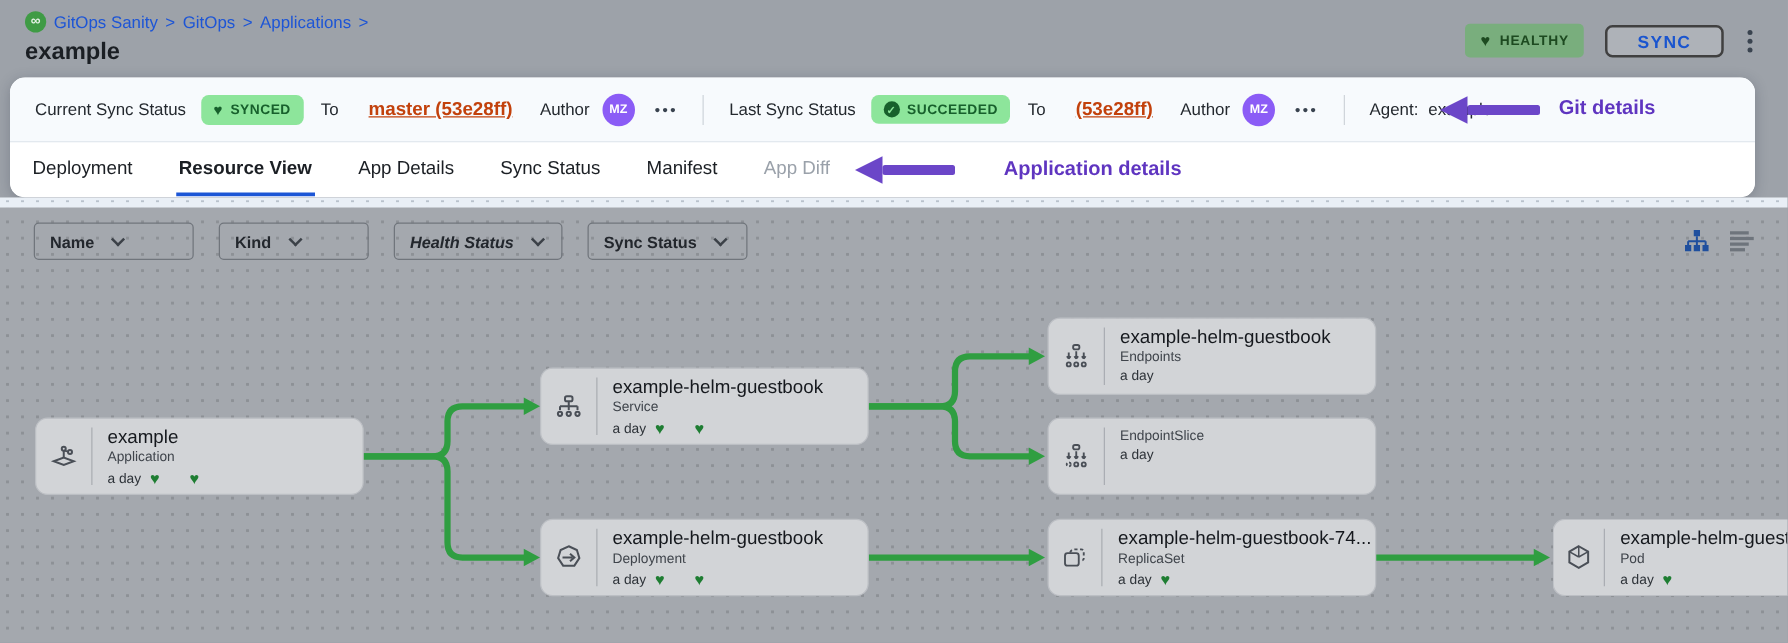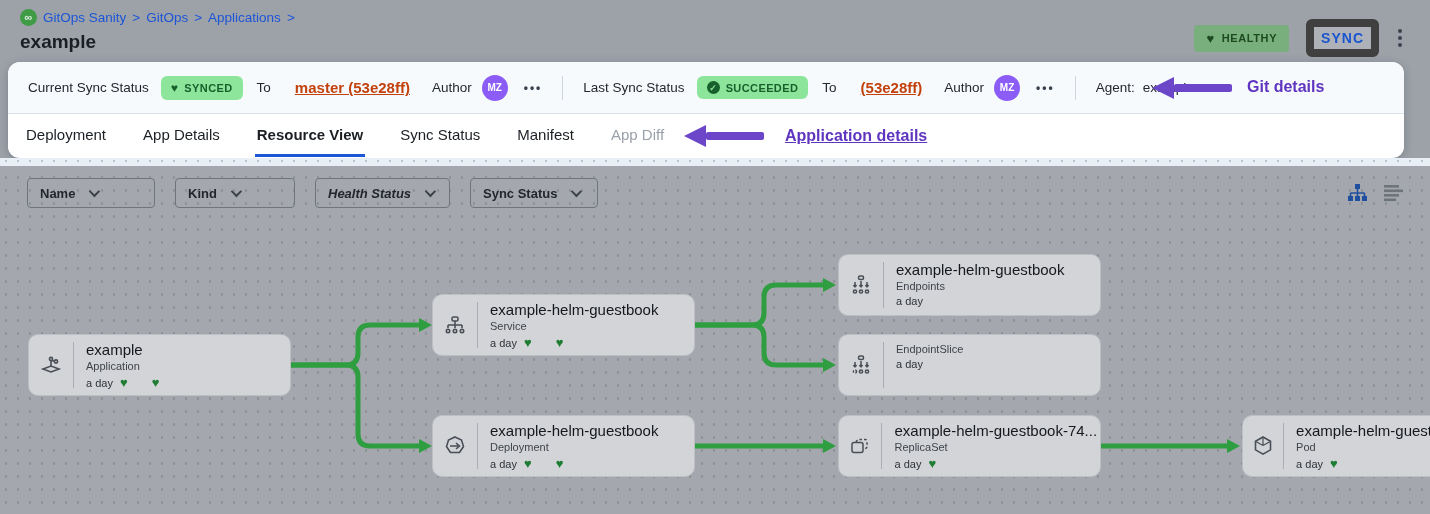--- a/index.html
+++ b/index.html
@@ -13,22 +13,22 @@
   .crumb-logo { width:17px; height:17px; border-radius:50%; background:#3f9b45; color:#e7f2e8;
     display:flex; align-items:center; justify-content:center; font-size:11px; font-weight:bold; line-height:1; }
   .crumb-link { color:#1d55d6; cursor:pointer; }
   .crumb-sep { color:#1d55d6; }
   .page-title { position:absolute; left:20px; top:31px; font-size:19px; font-weight:bold; color:#1b1f24; }
 
   .top-right { position:absolute; right:26px; top:19px; display:flex; align-items:center; gap:17px; }
   .health-badge { display:flex; align-items:center; gap:7px; background:#79ae7d; border-radius:4px;
     padding:6px 12px; color:#1d4a20; font-size:11px; font-weight:bold; letter-spacing:.6px; }
   .health-badge .hrt { font-size:13px; }
-  .sync-btn { border:8px solid #404040; border-radius:6px; color:#1a55cf; font-weight:bold;
-    font-size:14px; letter-spacing:1px; padding:3px 7px; background:rgba(255,255,255,.18); cursor:pointer;text-align:center; }
+  .sync-btn { border:2px solid #404040; border-radius:6px; color:#1a55cf; font-weight:bold;
+    font-size:14px; letter-spacing:1px; padding:3px 24px; background:rgba(255,255,255,.18); cursor:pointer;text-align:center; }
   .kebab { display:flex; flex-direction:column; gap:3px; cursor:pointer; padding:2px; }
   .kebab i { width:4px; height:4px; border-radius:50%; background:#39434f; }
 
   
   .card { position:absolute; left:8px; top:62px; width:1396px; height:96px; background:#ffffff;
     border-radius:12px; box-shadow:0 2px 10px rgba(30,40,60,.25); overflow:hidden; }
   .statusbar { height:52px; background:#f7fafd; border-bottom:1px solid #dde3ea;
     display:flex; align-items:center; padding:0 14px; font-size:13.5px; color:#24292f; }
   .statusbar .sect { display:flex; align-items:center; }
   .pill { display:flex; align-items:center; gap:6px; border-radius:6px; background:#8de59b;
@@ -145,39 +145,39 @@
     </div>
     <div class="vdiv"></div>
     <div class="sect">
       <span class="agent-lbl">Agent:</span>
       <span class="agent-val">example</span>
     </div>
   </div>
 
   <div class="tabsbar">
     <div class="tab">Deployment</div>
+    <div class="tab active">Resource View</div>
     <div class="tab">App Details</div>
-    <div class="tab active">Resource View</div>
     <div class="tab">Sync Status</div>
     <div class="tab">Manifest</div>
     <div class="tab disabled">App Diff</div>
   </div>
 </div>
 
 <div class="pa" style="left:1152px; top:77px;">
   <span class="head"></span>
     <span class="shaft"></span>
 </div>
 <div class="pa-label" style="left:1247px; top:78px;">Git details</div>
 
 <div class="pa" style="left:684px; top:125px;">
   <span class="head"></span>
     <span class="shaft"></span>
 </div>
-<div class="pa-label" style="left:785px; top:127px;text-decoration:underline;">Application details</div>
+<div class="pa-label" style="left:803px; top:127px;">Application details</div>
 
 <div class="canvas">
 
   <div class="filters">
     <div class="dd" style="width:128px;">
       <span>Name</span>
       <span class="chev"></span>
     </div>
     <div class="dd" style="width:120px;">
       <span>Kind</span>

